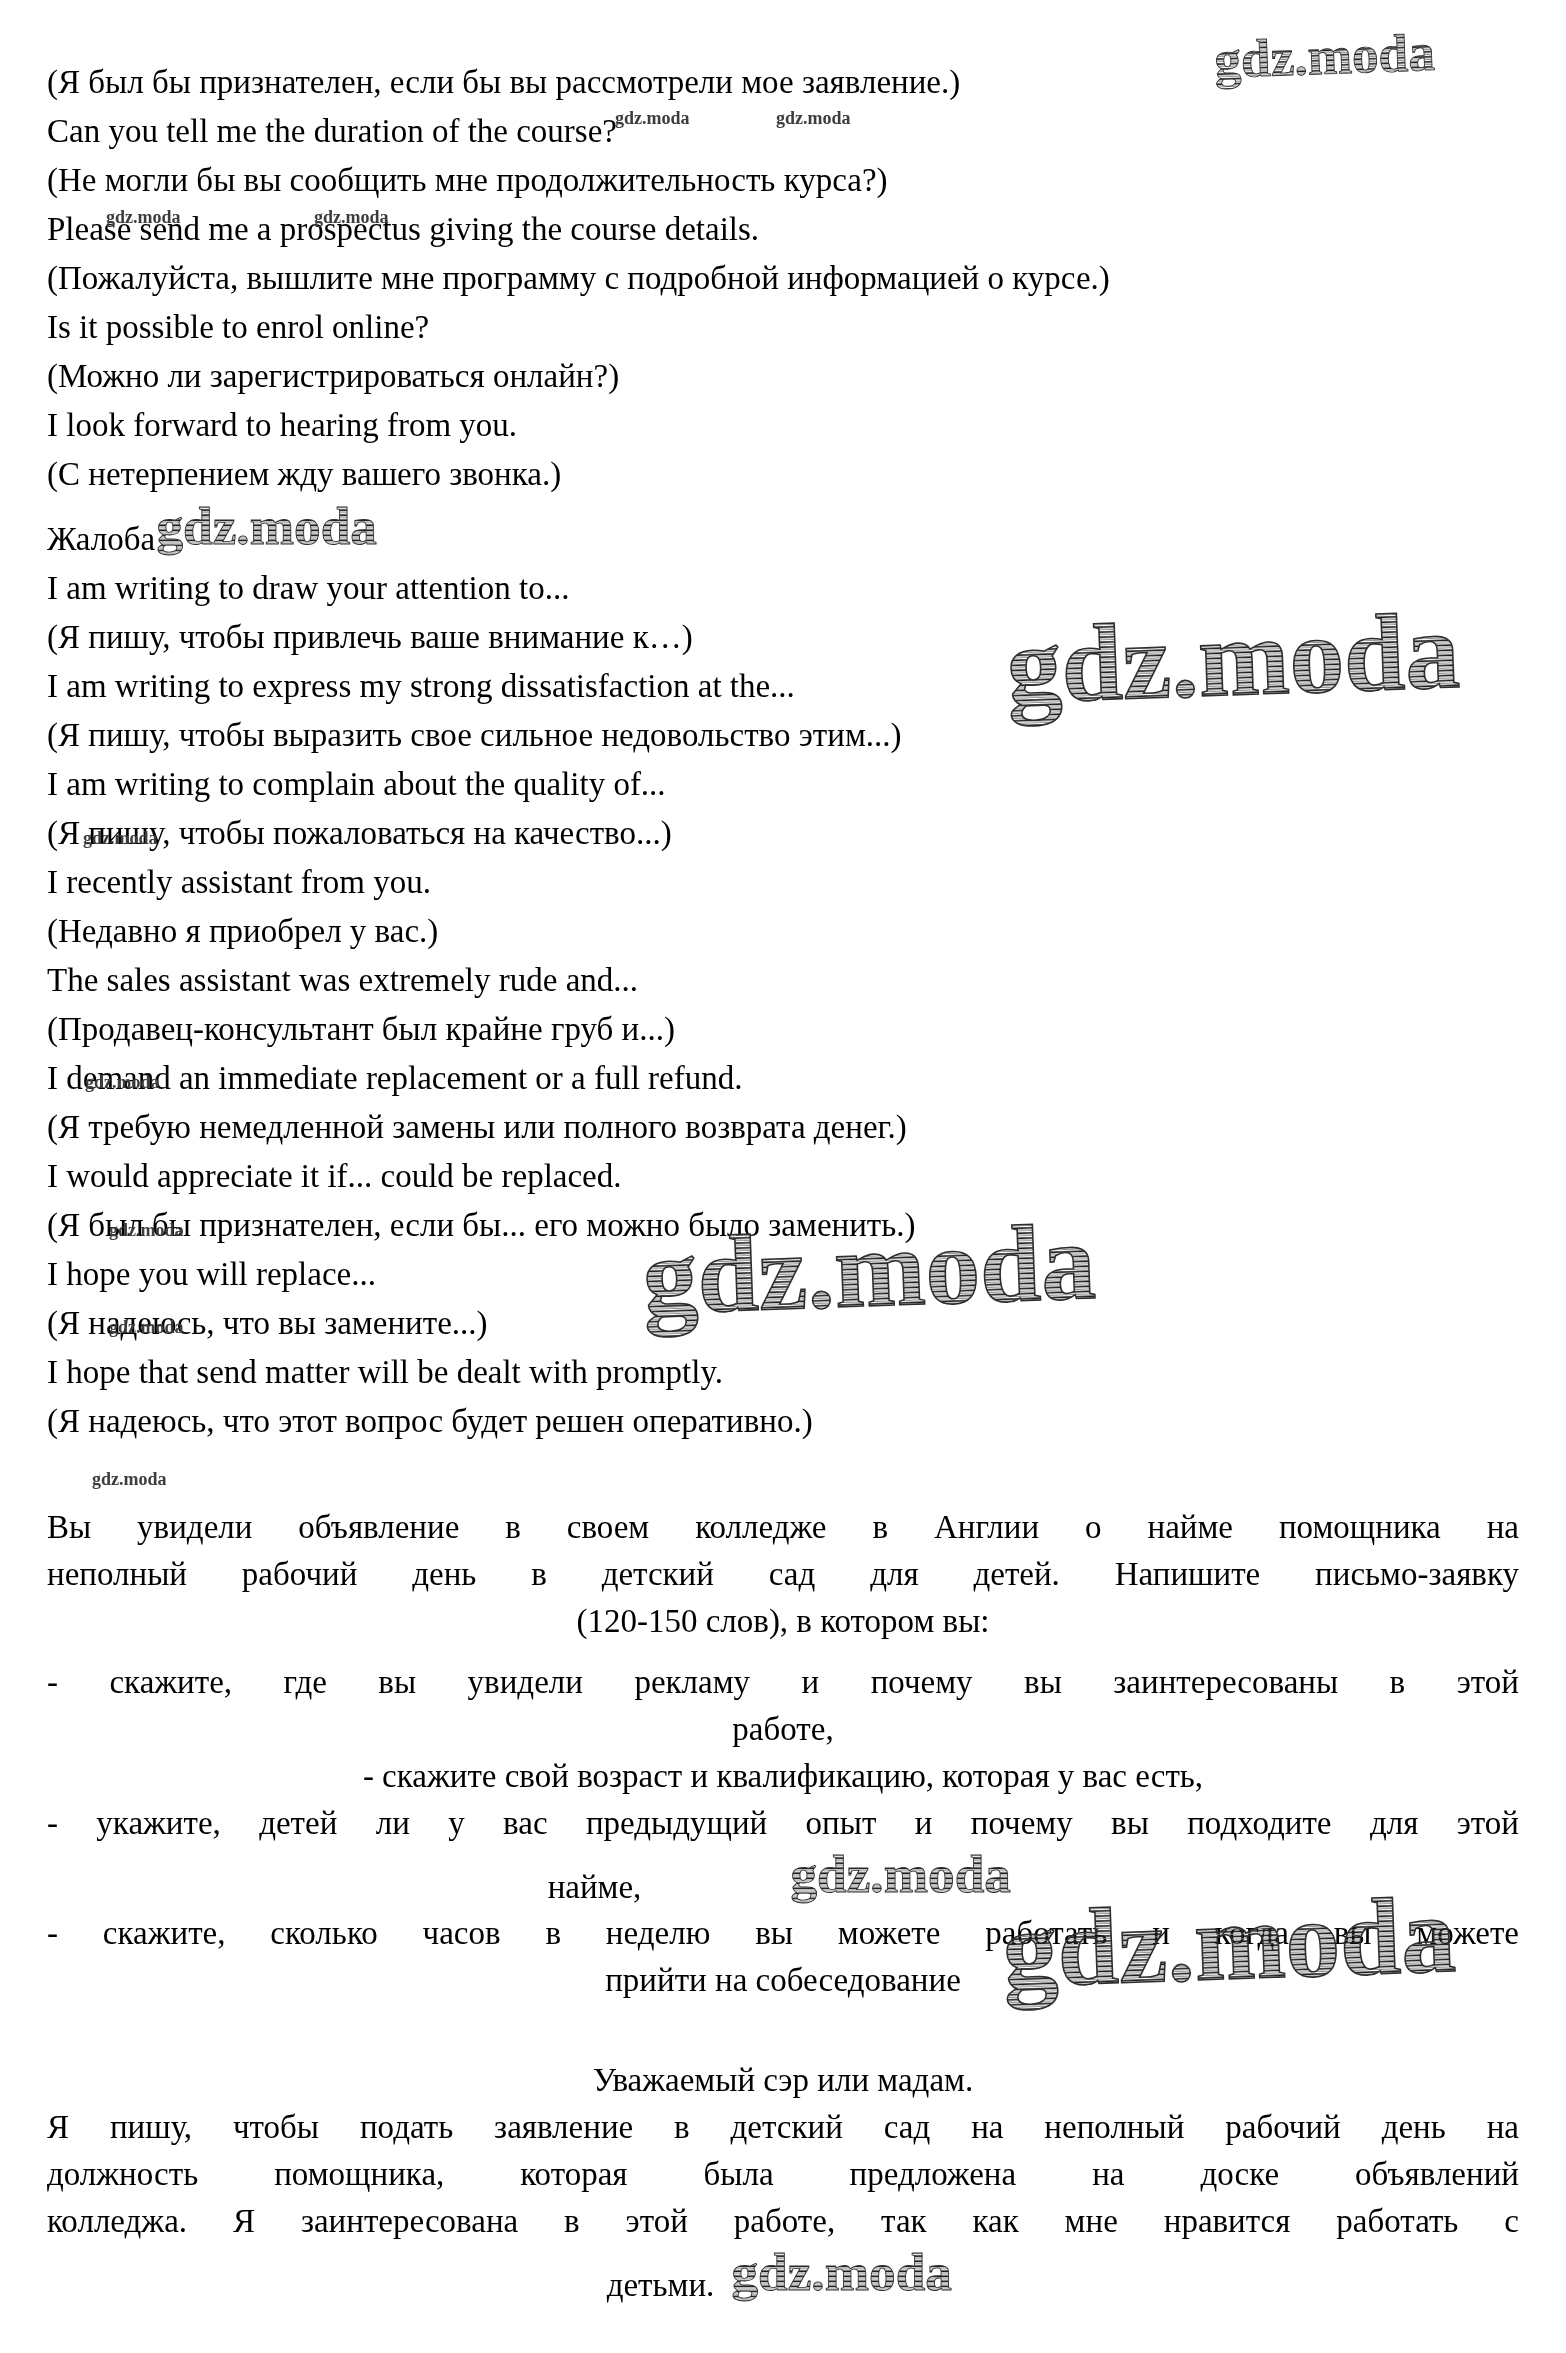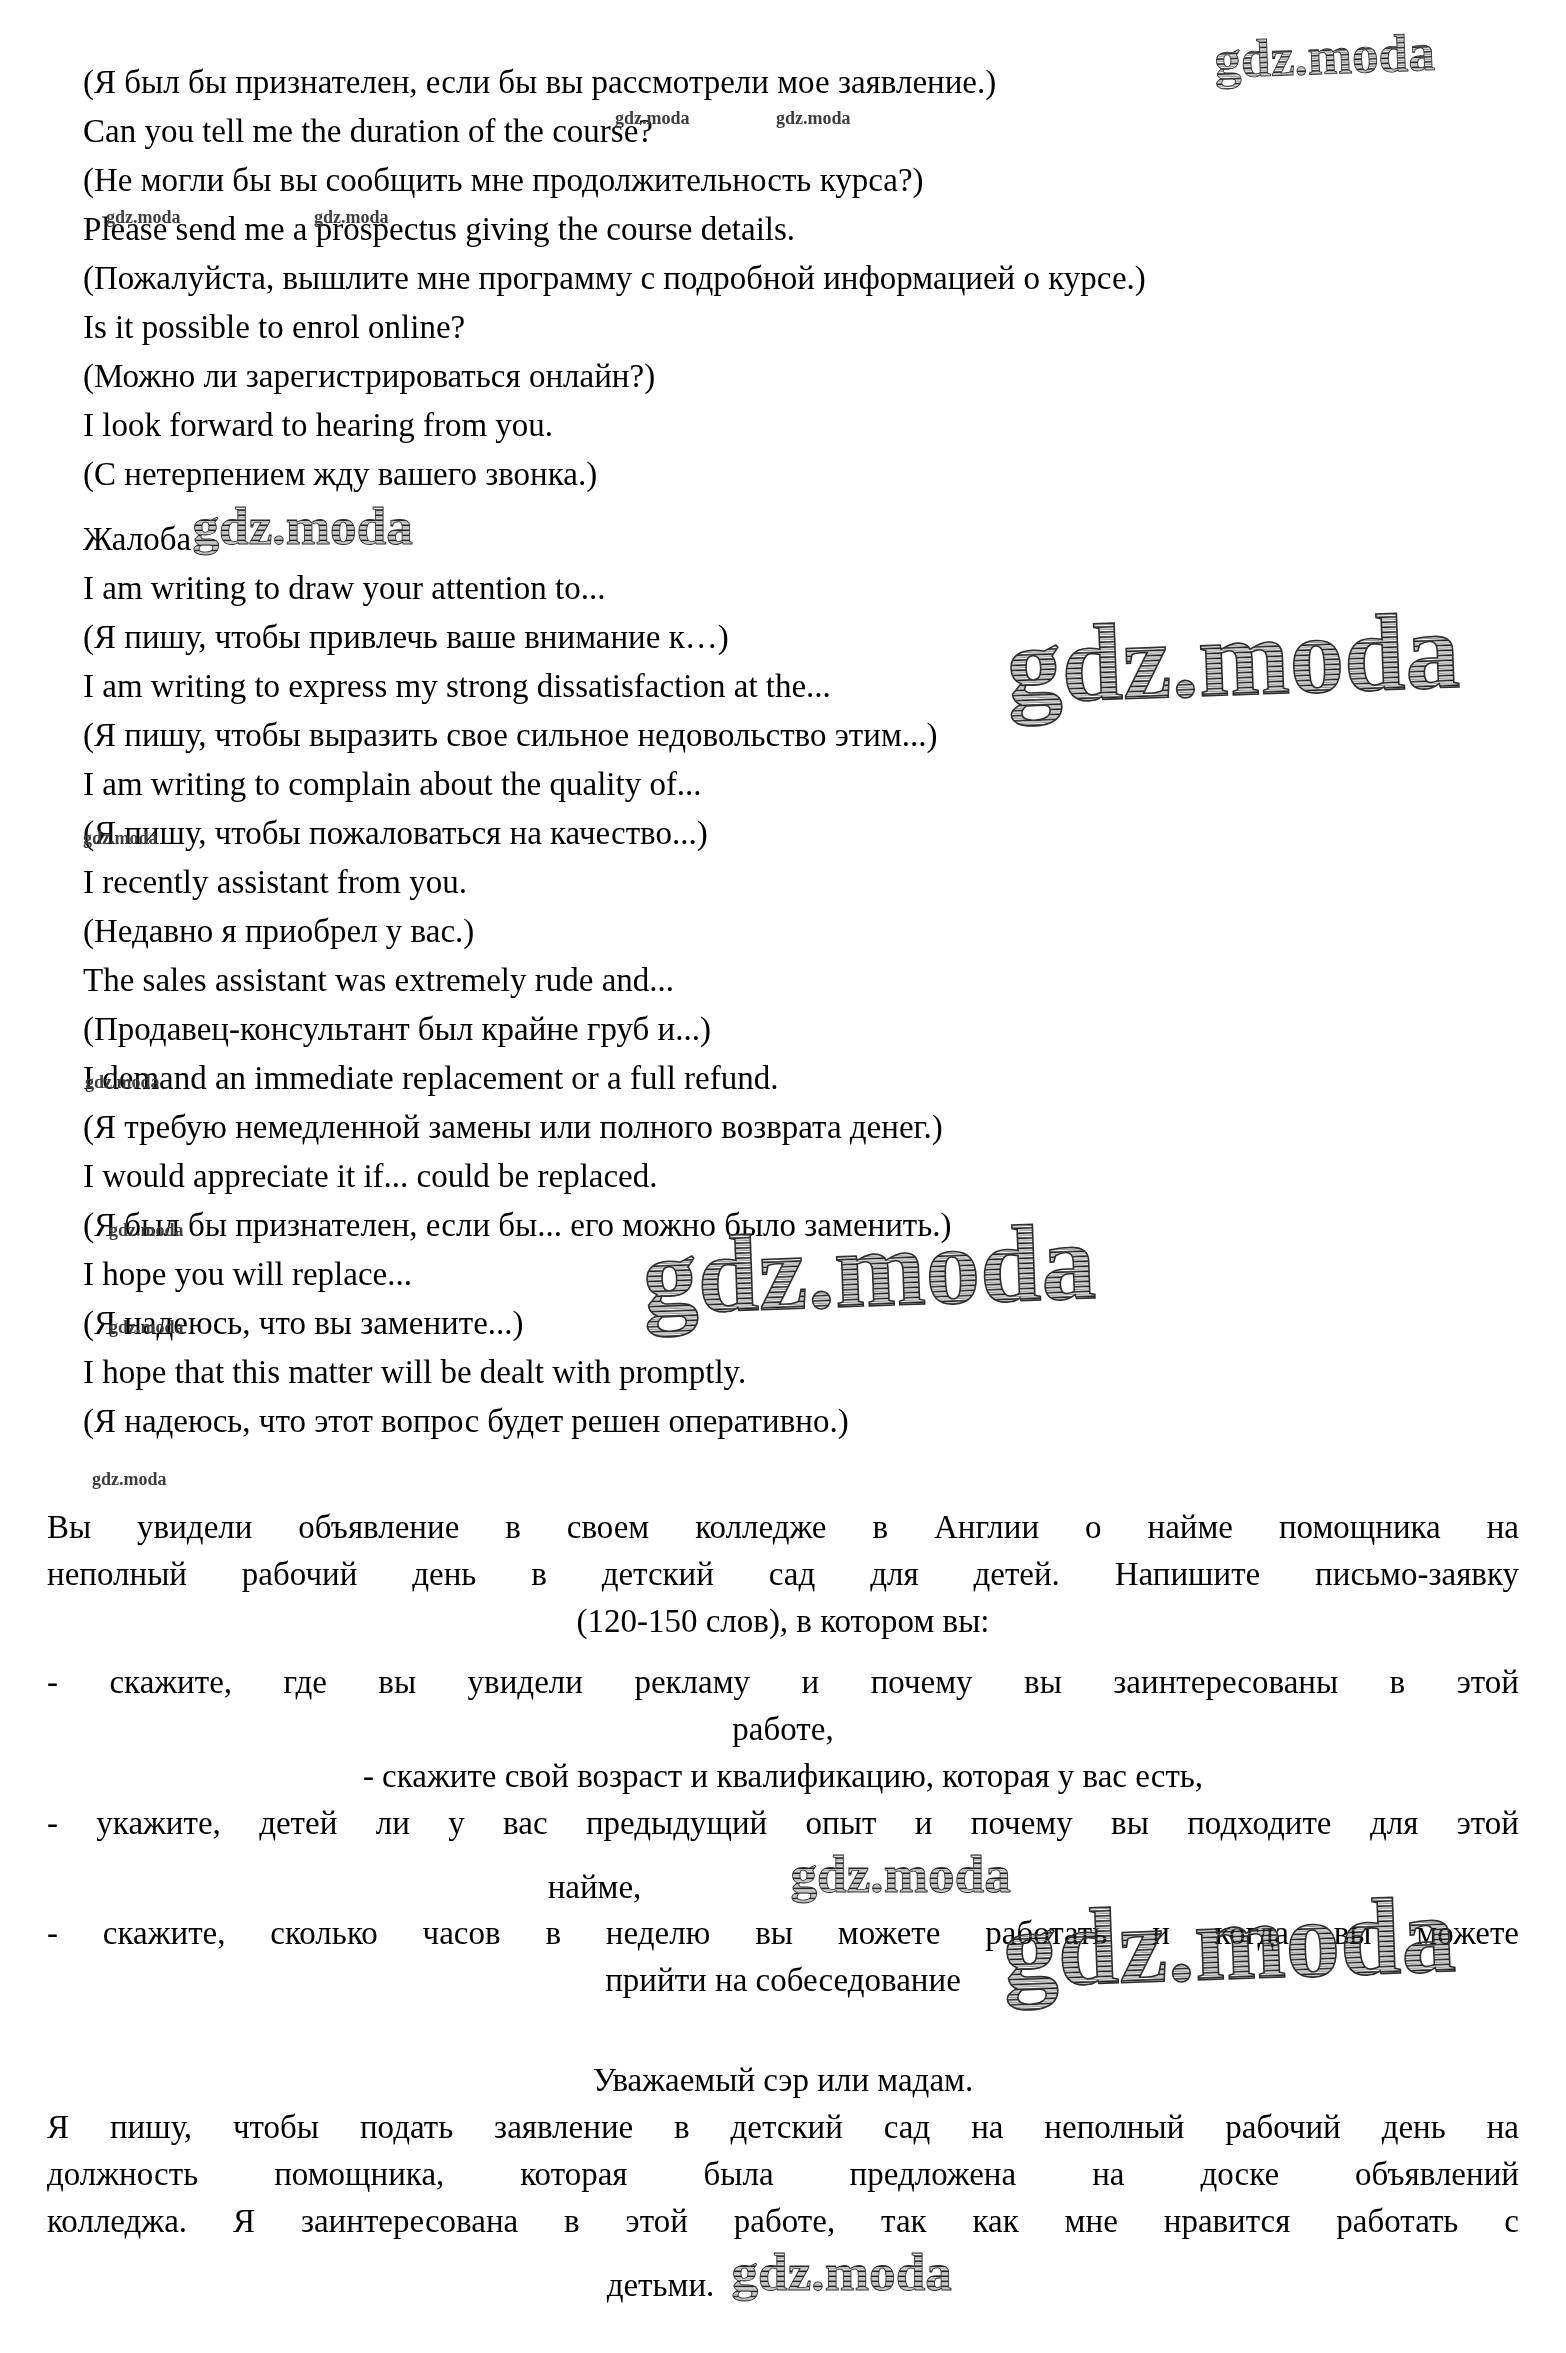--- a/index.html
+++ b/index.html
@@ -15,21 +15,20 @@
   .content {
     position: absolute;
     left: 47px; top: 58px;
     width: 1472px;
   }
   
   .phrase-list .line {
     font-size: 33px;
     line-height: 49px;
     white-space: nowrap;
-    margin-left: 36px;
   }
   
   .lower { font-size: 33px; line-height: 47px; }
   .lower .jline { text-align: justify; text-align-last: justify; }
   .lower .nline { text-align: center; }
   .spacer-a { height: 58px; }
   .spacer-b { height: 14.4px; }
   .spacer-c { height: 53px; }
   
   .wm-layer { position:absolute; left:0; top:0; width:100%; height:100%; pointer-events:none; }
@@ -99,21 +98,21 @@
       <div class="line">I recently assistant from you.</div>
       <div class="line">(Недавно я приобрел у вас.)</div>
       <div class="line">The sales assistant was extremely rude and...</div>
       <div class="line">(Продавец-консультант был крайне груб и...)</div>
       <div class="line">I demand an immediate replacement or a full refund.</div>
       <div class="line">(Я требую немедленной замены или полного возврата денег.)</div>
       <div class="line">I would appreciate it if... could be replaced.</div>
       <div class="line">(Я был бы признателен, если бы... его можно было заменить.)</div>
       <div class="line">I hope you will replace...</div>
       <div class="line">(Я надеюсь, что вы замените...)</div>
-      <div class="line">I hope that this matter will be dealt with promptly.</div>
+      <div class="line">I hope that send matter will be dealt with promptly.</div>
       <div class="line">(Я надеюсь, что этот вопрос будет решен оперативно.)</div>
     </div>
 
     <div class="spacer-a"></div>
 
     <div class="lower">
       <div class="jline">Вы увидели объявление в своем колледже в Англии о найме помощника на</div>
       <div class="jline">неполный рабочий день в детский сад для детей. Напишите письмо-заявку</div>
       <div class="nline">(120-150 слов), в котором вы:</div>
 

